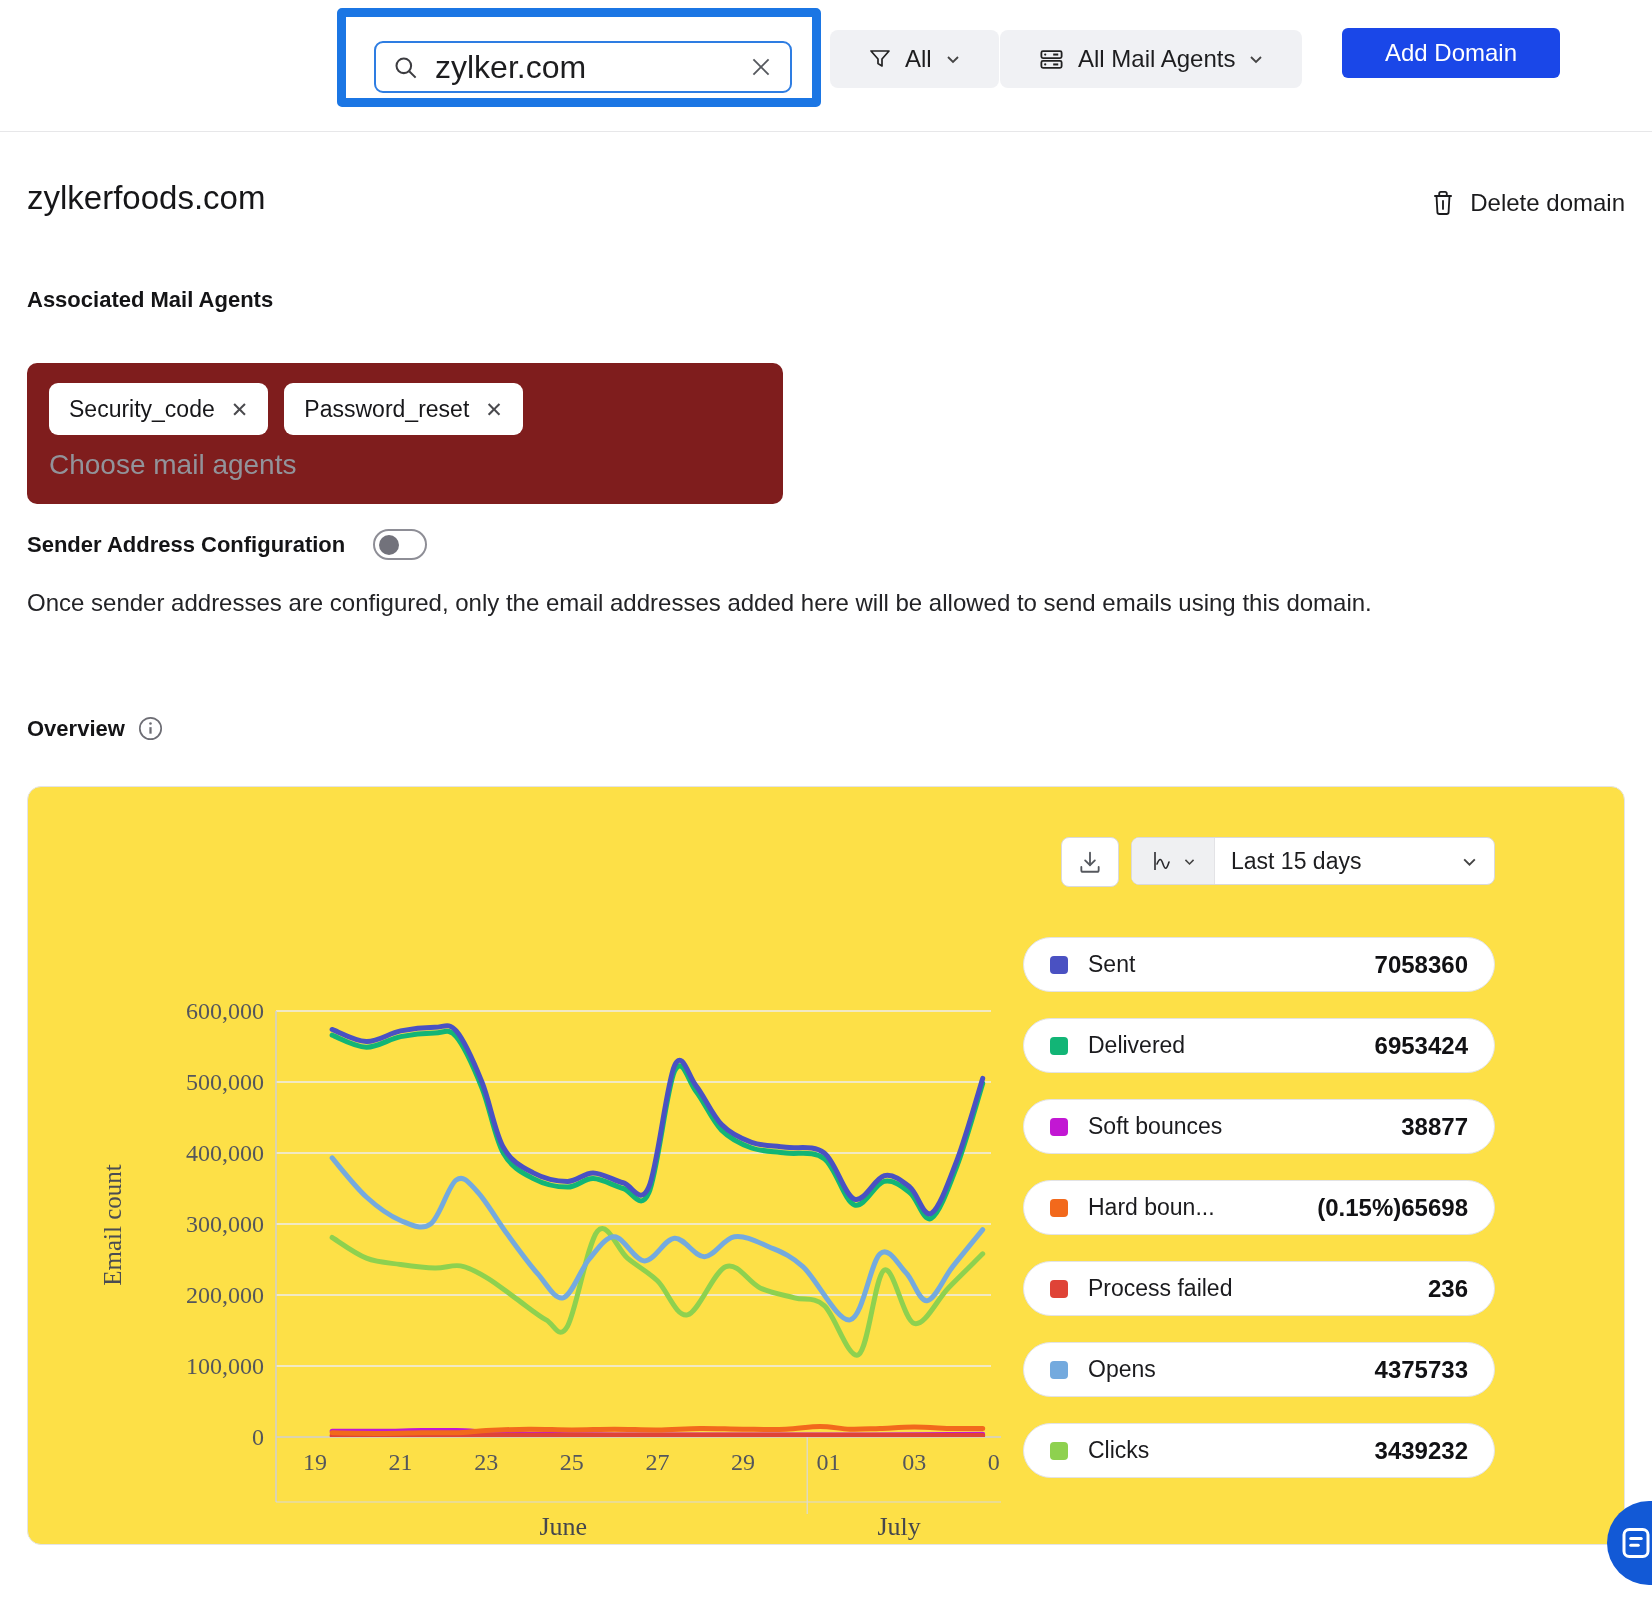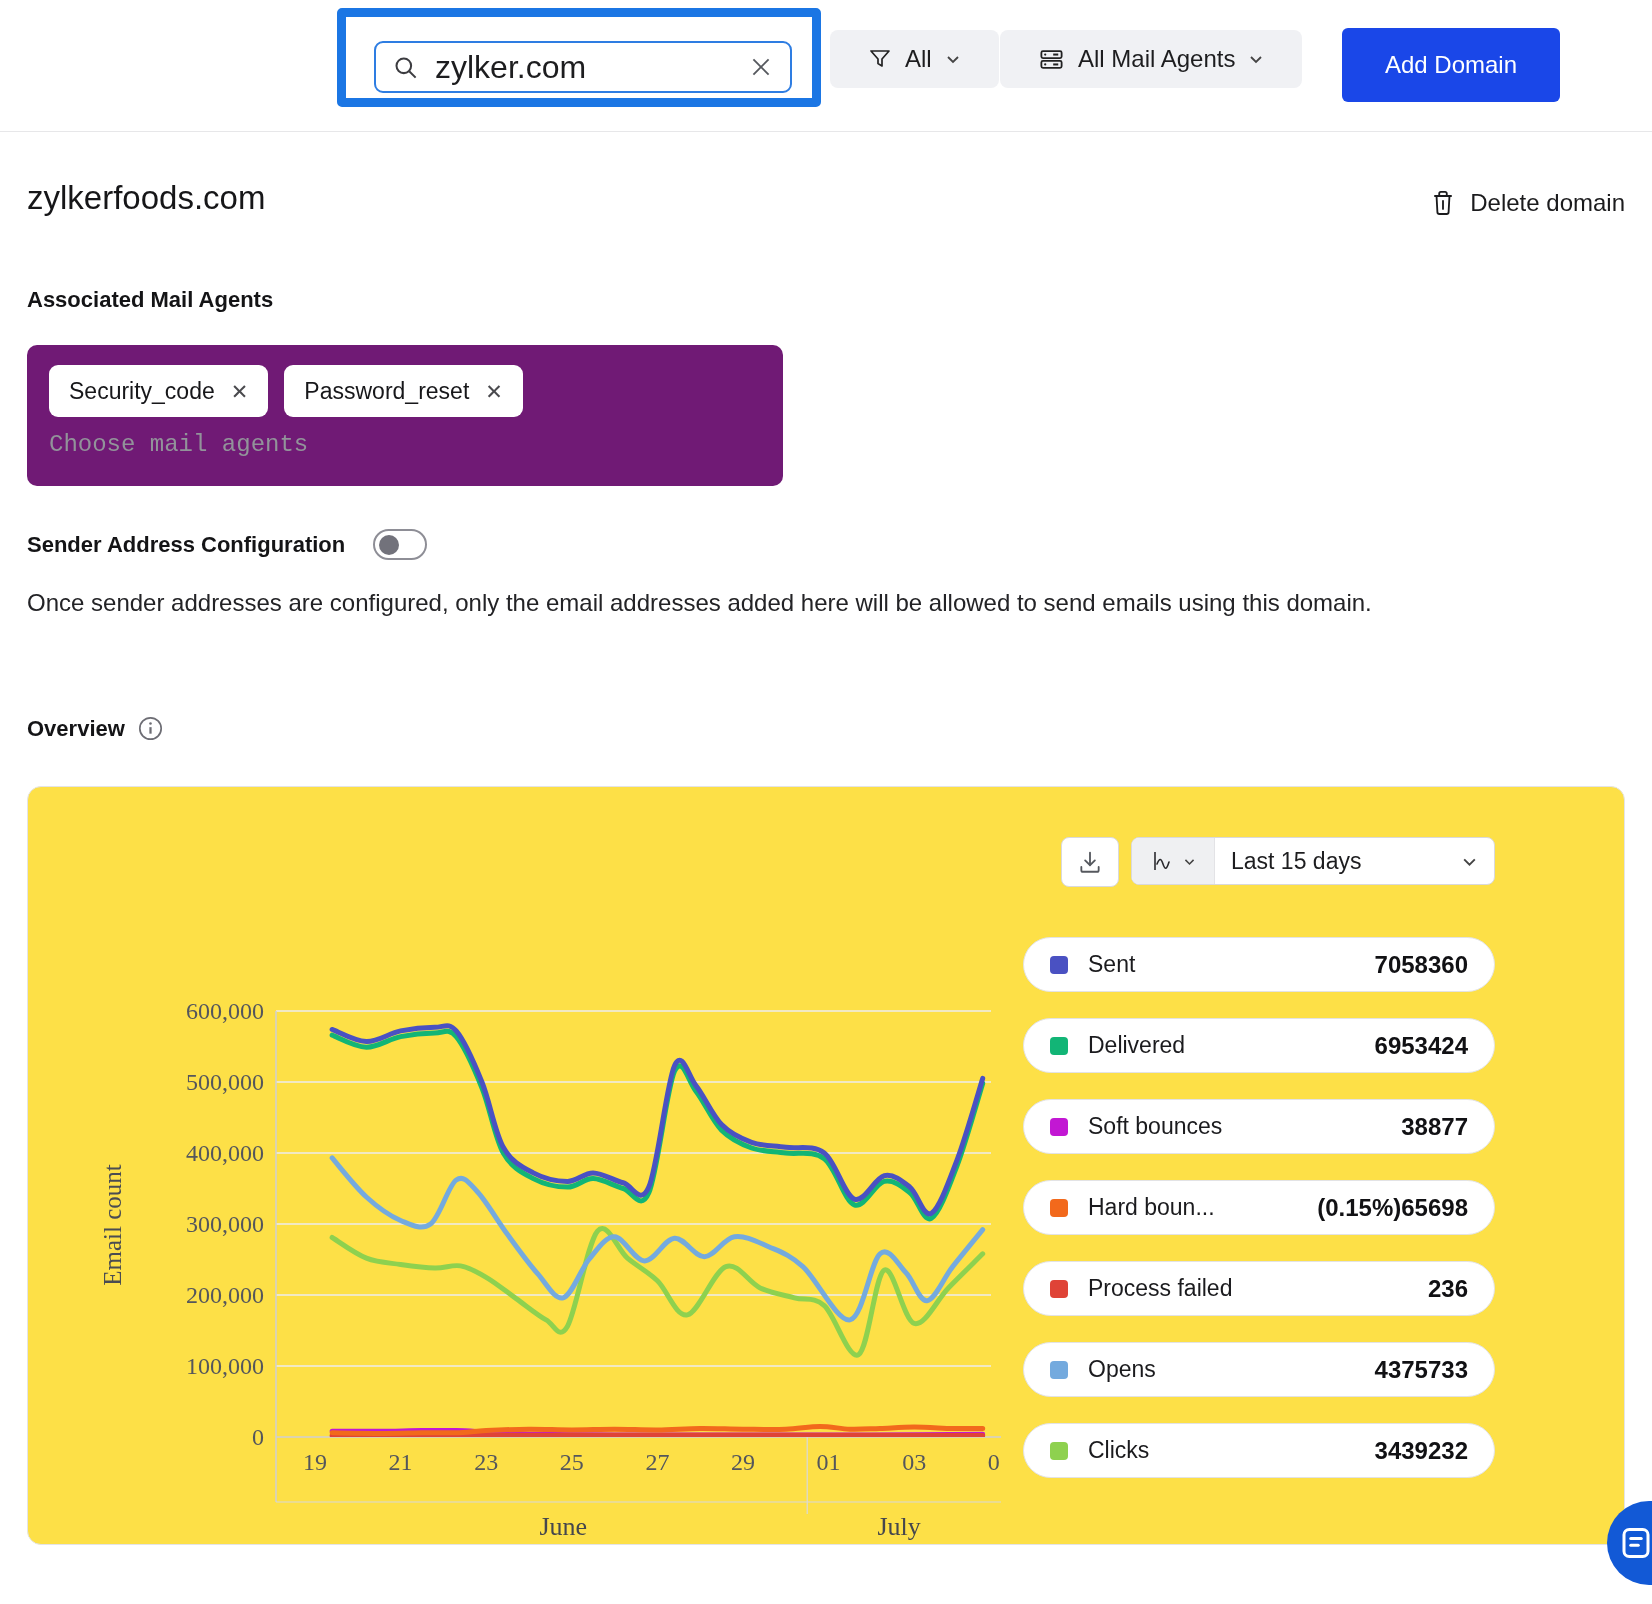--- a/index.html
+++ b/index.html
@@ -9,35 +9,35 @@
   .hl-box{position:absolute;left:337px;top:8px;width:484px;height:99px;
           border:9px solid #1b76e4;border-radius:5px;box-sizing:border-box;}
   .search{position:absolute;left:28px;top:24px;width:418px;height:52px;box-sizing:border-box;
           border:2px solid #2e7de2;border-radius:9px;display:flex;align-items:center;
           gap:14px;padding:0 16px;background:#fff;}
   .search input{border:none;outline:none;font-family:"Liberation Sans",sans-serif;
           font-size:32px;color:#1d1d1f;flex:1;min-width:0;background:transparent;}
   .chip-btn{position:absolute;top:30px;height:58px;background:#f0f1f4;border-radius:8px;
           display:inline-flex;align-items:center;gap:13px;padding:0 38px;font-size:24px;
           color:#1d1d1f;cursor:pointer;box-sizing:border-box;}
-  .primary-btn{position:absolute;left:1342px;top:28px;width:218px;height:74px;background:#1a47e8;
+  .primary-btn{position:absolute;left:1342px;top:28px;width:218px;height:50px;background:#1a47e8;
           color:#fff;font-size:24px;border:none;border-radius:6px;display:flex;
           align-items:center;justify-content:center;cursor:pointer;}
   .page{position:absolute;left:0;top:131px;width:1652px;height:1473px;}
   .page-title{position:absolute;left:27px;top:48px;font-size:33px;color:#161618;}
   .delete-domain{position:absolute;right:27px;top:58px;display:flex;align-items:center;gap:14px;
           font-size:24px;color:#1b1b1d;cursor:pointer;}
   .section-title{position:absolute;left:27px;font-size:22px;font-weight:700;color:#141416;}
-  .agents-box{position:absolute;left:27px;top:214px;width:756px;height:141px;background:#701a75;
+  .agents-box{position:absolute;left:27px;top:232px;width:756px;height:141px;background:#7f1d1d;
           border-radius:10px;box-sizing:border-box;padding:20px 22px;}
   .chips-row{display:flex;gap:16px;}
   .agent-chip{background:#fff;border-radius:9px;height:52px;display:inline-flex;align-items:center;
           gap:16px;padding:0 20px;font-size:23px;color:#17171a;}
   .agent-chip .x{font-size:21px;color:#4a4a4e;cursor:pointer;line-height:1;}
-  .choose{margin-top:14px;font-size:24px;color:#92939a;font-family:Liberation Mono, monospace;}
+  .choose{margin-top:14px;font-size:28px;color:#92939a;}
   .sender-row{position:absolute;left:27px;top:398px;display:flex;align-items:center;gap:28px;}
   .toggle{width:54px;height:31px;border:2px solid #8e8e96;border-radius:17px;background:#fff;
           position:relative;box-sizing:border-box;cursor:pointer;}
   .toggle .knob{position:absolute;left:4px;top:3.5px;width:20px;height:20px;border-radius:50%;
           background:#72727b;}
   .para{position:absolute;left:27px;top:452px;width:1432px;font-size:24px;line-height:40px;color:#232326;}
   .overview-row{position:absolute;left:27px;top:584px;display:flex;align-items:center;gap:12px;}
   .card{position:absolute;left:27px;top:655px;width:1598px;height:759px;border:1px solid #e4e4e6;
           border-radius:14px;box-sizing:border-box;background:#fde047;}
   .dl-btn{position:absolute;left:1033px;top:50px;width:56px;height:48px;border:1px solid #d9d9dc;

